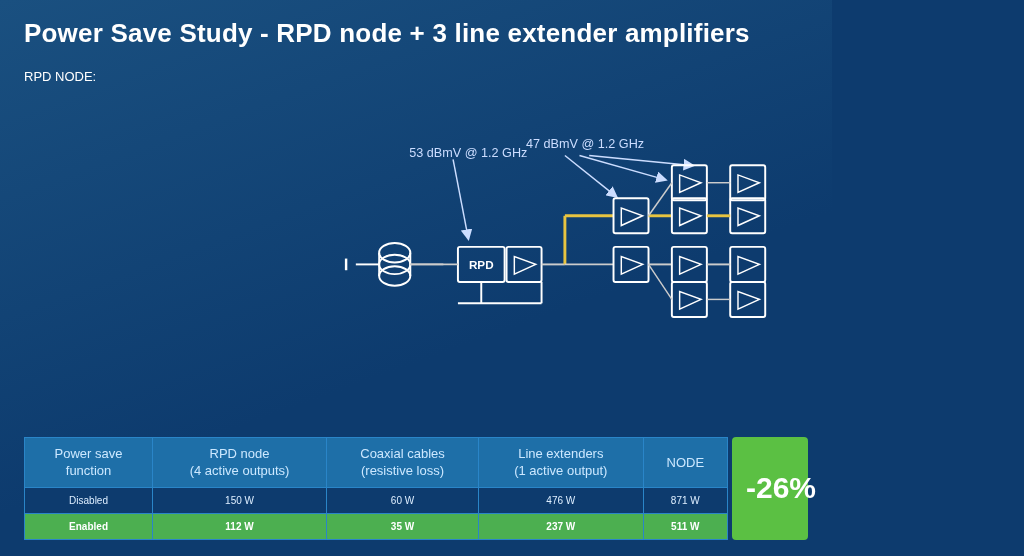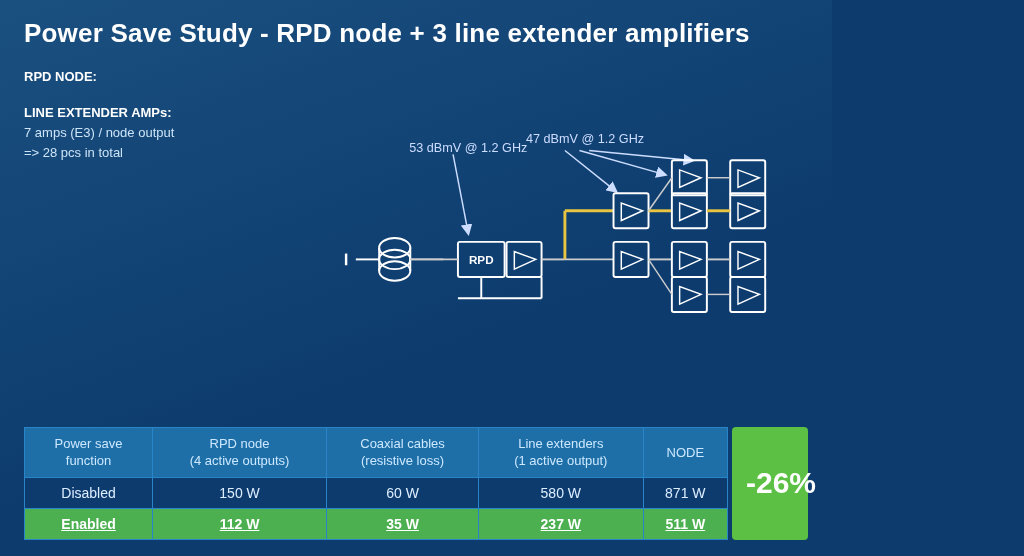--- a/index.html
+++ b/index.html
@@ -33,21 +33,21 @@
       width: 220px;
       color: #cce4f7;
       font-size: 13px;
       line-height: 1.55;
       padding-top: 4px;
     }
     .left-info .section {
       margin-bottom: 16px;
     }
     .left-info .section-title {
-      font-weight: 700;
+      font-weight: 400;
       color: #ffffff;
     }
     .diagram-area {
       flex: 1;
       position: relative;
     }
     
     .diagram-svg {
       width: 100%;
       height: 100%;
@@ -69,27 +69,26 @@
       border: 1px solid #2a85c8;
       font-weight: 500;
       line-height: 1.35;
     }
     table tbody tr td {
       background: #0d3b6e;
       color: #ffffff;
       padding: 7px 2px;
       text-align: center;
       border: 1px solid #2a85c8;
-      font-size: 14px;
+      font-size: 10px;
     }
     table tbody tr.enabled-row td {
       background: #4caf50;
       color: #ffffff;
       font-weight: 600;
-      text-decoration: underline;
     }
     table tbody tr.disabled-row td {
       background: #0d3b6e;
       color: #ddeeff;
     }
     .table-with-badge {
       display: flex;
       align-items: stretch;
     }
     .table-with-badge table {
@@ -114,25 +113,20 @@
 <body>
 
 <div class="container">
   <div class="title">Power Save Study - RPD node + 3 line extender amplifiers</div>
 
   <div class="content-area">
 
     <div class="left-info">
       <div class="section">
         <div class="section-title">RPD NODE:</div>
-      </div>
-      <div class="section">
-        <div class="section-title">LINE EXTENDER AMPs:</div>
-        <div>7 amps (E3) / node output</div>
-        <div>=&gt; 28 pcs in total</div>
       </div>
     </div>
 
     <div class="diagram-area">
       <svg viewBox="0 0 580 220" class="diagram-svg" xmlns="http://www.w3.org/2000/svg">
 
         <text x="170" y="20" fill="#ccddff" font-size="13" font-family="Arial">53 dBmV @ 1.2 GHz</text>
         <text x="290" y="10" fill="#ccddff" font-size="13" font-family="Arial">47 dBmV @ 1.2 GHz</text>
 
         <line x1="215" y1="22" x2="230" y2="100" stroke="#ccddff" stroke-width="1.5" marker-end="url(#arr)"></line>
@@ -234,21 +228,21 @@
             <th>Coaxial cables<br>(resistive loss)</th>
             <th>Line extenders<br>(1 active output)</th>
             <th>NODE</th>
           </tr>
         </thead>
         <tbody>
           <tr class="disabled-row">
             <td>Disabled</td>
             <td>150 W</td>
             <td>60 W</td>
-            <td>580 W</td>
+            <td>476 W</td>
             <td>871 W</td>
           </tr>
           <tr class="enabled-row">
             <td>Enabled</td>
             <td>112 W</td>
             <td>35 W</td>
             <td>237 W</td>
             <td>511 W</td>
           </tr>
         </tbody>

